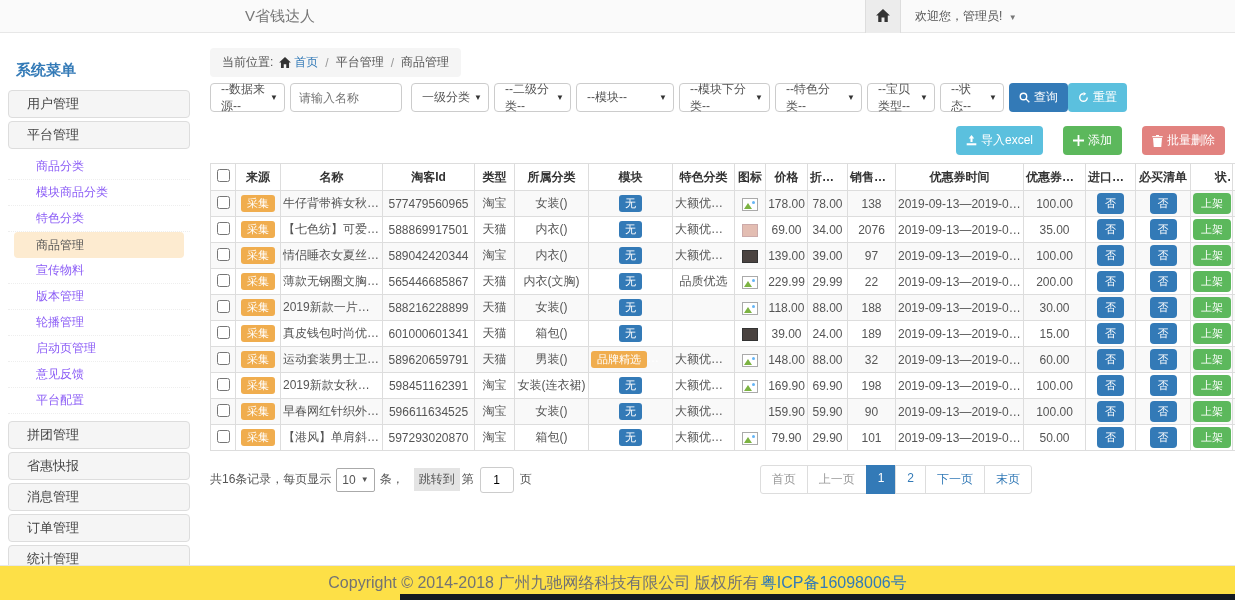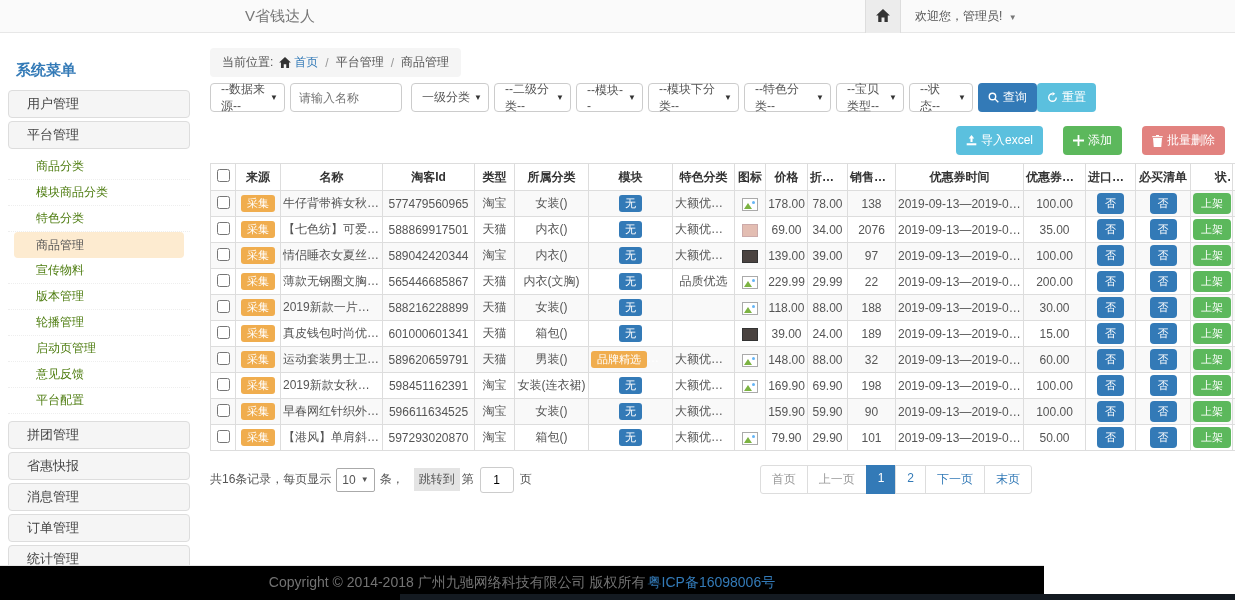--- a/index.html
+++ b/index.html
@@ -15,21 +15,21 @@
   .welcome .caret { font-size:8px; color:#777; margin-left:3px; }
 
   
   .sidebar { position:absolute; left:8px; top:57px; width:182px; z-index:1; }
   .side-title { color:#337ab7; font-size:15px; font-weight:bold; padding:4px 8px 10px 8px; }
   .side-group { height:28px; background:#f5f5f5; border:1px solid #ddd; border-radius:4px;
     margin-bottom:3px; display:flex; align-items:center; padding-left:18px; font-size:13px;
     color:#444; cursor:pointer; }
   .submenu { background:#fff; padding:2px 0 4px 0; margin-bottom:3px; }
   .submenu-item { height:26px; display:flex; align-items:center; padding-left:28px;
-    font-size:12px; color:#4d7c0f; border-bottom:1px dotted #eee; cursor:pointer; }
+    font-size:12px; color:#8b5cf6; border-bottom:1px dotted #eee; cursor:pointer; }
   .submenu-item.active { background:#fdebd0; border-radius:4px; color:#555;
     margin:0 6px; padding-left:22px; border-bottom:none; }
 
   
   .main { position:absolute; left:210px; top:48px; width:1015px; }
   .breadcrumb { display:inline-flex; align-items:center; background:#f5f5f5; border-radius:4px;
     padding:6px 12px; font-size:12px; color:#555; margin-bottom:6px; }
   .breadcrumb .link { color:#337ab7; cursor:pointer; }
   .breadcrumb .sep { color:#999; margin:0 7px; }
   .crumb-home { margin:0 3px 0 6px; display:inline-flex; }
@@ -89,23 +89,23 @@
   .jump-input { width:34px; height:26px; border:1px solid #ccc; border-radius:3px;
     text-align:center; font-size:12px; margin:0 6px; font-family:inherit; }
   .page-btns { display:flex; margin-left:228px; }
   .page-btn { border:1px solid #ddd; background:#fff; color:#337ab7; font-size:12px;
     padding:5px 11px; margin-left:-1px; cursor:pointer; }
   .page-btn.first { border-radius:3px 0 0 3px; margin-left:0; }
   .page-btn.last { border-radius:0 3px 3px 0; }
   .page-btn.disabled { color:#999; cursor:default; }
   .page-btn.active { background:#337ab7; border-color:#337ab7; color:#fff; }
 
-  .footer { position:absolute; left:0; top:565px; width:1044px; height:35px; background:#000000;
+  .footer { position:absolute; left:0; top:565px; width:1235px; height:35px; background:#fde047;
     border-top:1px solid #e7e7e7; z-index:5; display:flex; align-items:center; justify-content:center;
-    font-size:14px; color:#737373; }
+    font-size:16px; color:#737373; }
   .footer .icp { color:#337ab7; cursor:pointer; margin-left:2px; }
   .dark-strip { position:absolute; left:400px; top:594px; width:835px; height:6px;
     background:#141a21; z-index:6; }
 </style>
 </head>
 <body>
 
 <div class="header">
   <div class="brand">V省钱达人</div>
   <div class="hdr-right">
@@ -170,21 +170,21 @@
       </div>
       <input class="txt-input" placeholder="请输入名称" style="">
       <div class="sel" style="width: 78px;">
         <span>一级分类</span>
         <span class="caret">▼</span>
       </div>
       <div class="sel" style="width: 77px;">
         <span>--二级分类--</span>
         <span class="caret">▼</span>
       </div>
-      <div class="sel" style="width: 67px;">
+      <div class="sel" style="width: 98px;">
         <span>--模块--</span>
         <span class="caret">▼</span>
       </div>
       <div class="sel" style="width: 91px;">
         <span>--模块下分类--</span>
         <span class="caret">▼</span>
       </div>
       <div class="sel" style="width: 87px;">
         <span>--特色分类--</span>
         <span class="caret">▼</span>

